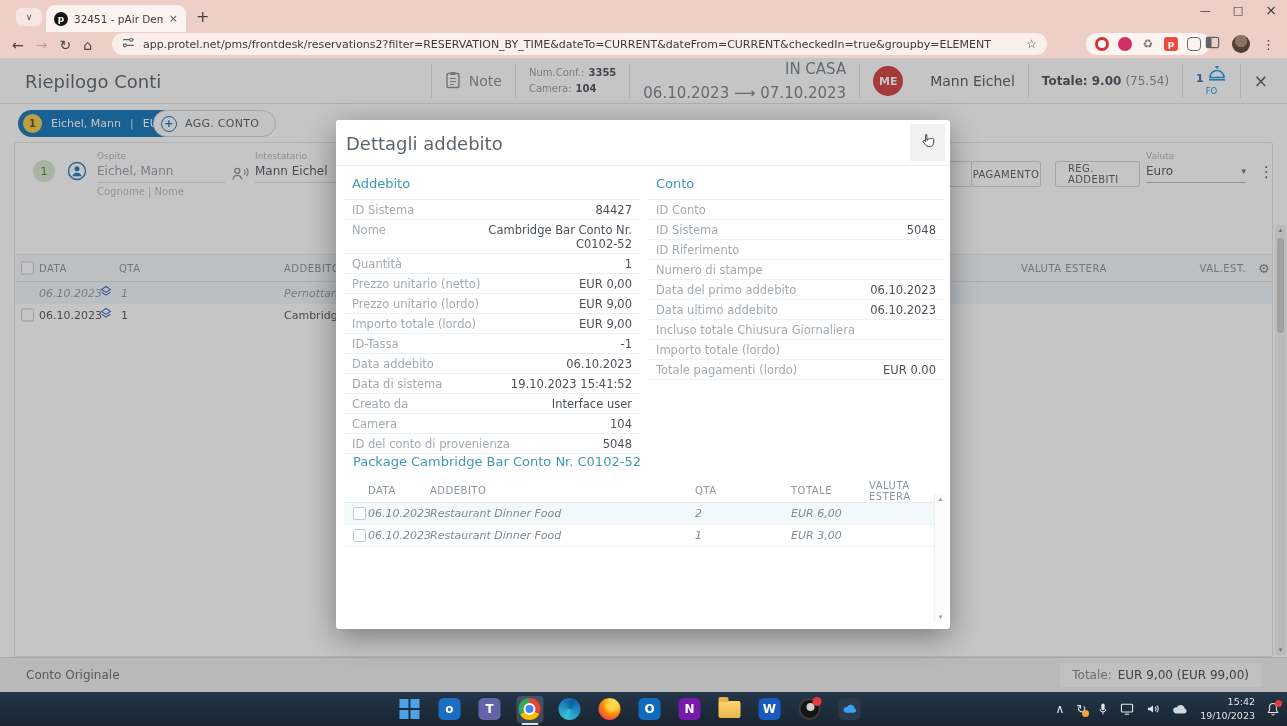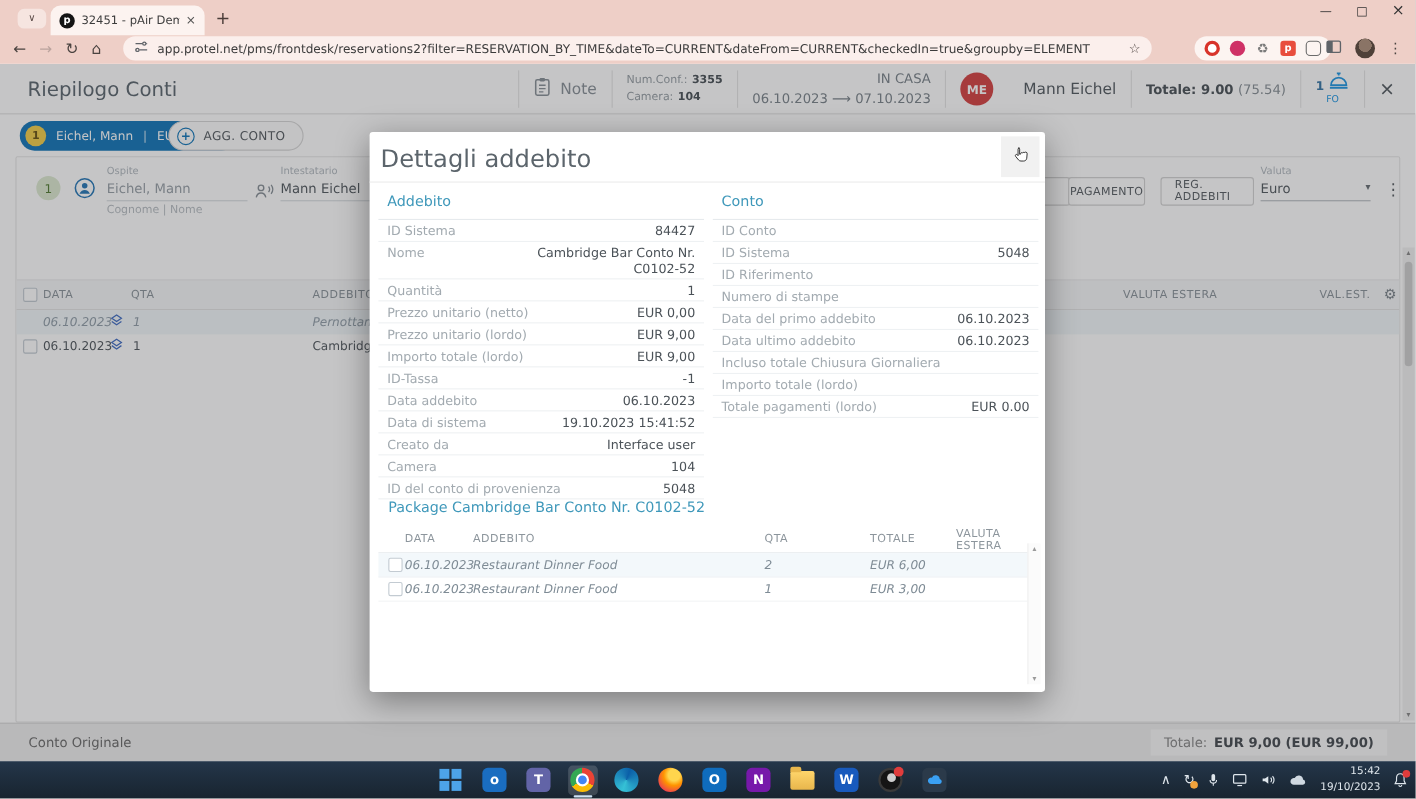--- a/index.html
+++ b/index.html
@@ -35,21 +35,21 @@
   .page{position:absolute;top:58px;left:0;right:0;height:634px;background:#fff}
   .dim{position:absolute;inset:0;background:rgba(30,32,34,.26);z-index:5}
 
   .app-header{position:absolute;top:0;left:0;right:0;height:46px;background:#fff;border-bottom:1px solid #e2e2e2}
   .app-title{position:absolute;left:25px;top:13px;font-size:18px;color:#5f6a72}
   .hdr-right{position:absolute;right:6px;top:0;height:46px;display:flex;align-items:center}
   .hdr-block{height:34px;display:flex;align-items:center;border-left:1px solid #e6e6e6;padding:0 13px}
   .note-item{display:flex;align-items:center;gap:8px;color:#8a9299;font-size:14px}
   .conf-block{flex-direction:column;align-items:flex-start;justify-content:center;font-size:10px;color:#98a0a6;line-height:1.6}
   .conf-block b{color:#4e555b;font-weight:bold;margin-left:4px}
-  .status-block{flex-direction:column;align-items:flex-end;justify-content:center;font-size:12px;color:#7d868d;line-height:1.6}
+  .status-block{flex-direction:column;align-items:flex-end;justify-content:center;font-size:15px;color:#7d868d;line-height:1.6}
   .guest-block{gap:27px}
   .avatar-red{width:30px;height:30px;border-radius:50%;background:#d64545;color:#fff;font-size:11px;font-weight:bold;display:flex;align-items:center;justify-content:center}
   .guest-name{font-size:14px;color:#565d63}
   .total-block{font-size:12px;color:#4e555b}
   .total-block .sec{color:#8a9298;margin-left:4px;font-weight:normal}
   .queue-block{flex-direction:column;justify-content:center;color:#2499e3;line-height:1.1}
   .queue-top{display:flex;align-items:flex-end;gap:3px;font-size:11px;color:#3b79a8;font-weight:bold}
   .queue-sub{font-size:8.5px;margin-top:2px;color:#2499e3}
   .hdr-close{font-size:17px;color:#565d63}
 
@@ -79,31 +79,31 @@
 
   .thead{position:absolute;left:0;right:0;top:111px;height:28px;background:#f6f7f8;border-top:1px solid #ededed;border-bottom:1px solid #e3e3e3;font-size:10px;color:#8c959c;letter-spacing:.5px}
   .thead span,.trow span{position:absolute;top:50%;transform:translateY(-50%)}
   .cb{position:absolute;width:13px;height:13px;border:1.5px solid #c3cbd2;border-radius:2px;background:#fff;top:50%;transform:translateY(-50%)}
   .trow{position:absolute;left:0;right:0;height:22px;font-size:11px;color:#555c62}
   .trow.stripe{background:#f2f7fa;font-style:italic;color:#93a0aa}
   .gear{font-size:13px;color:#7c858c}
 
   .page-footer{position:absolute;left:0;right:0;bottom:0;height:35px;background:#efefef;border-top:1px solid #dadada;display:flex;align-items:center;font-size:12px;color:#6e6e6e;padding:0 26px}
   .pf-total{margin-left:auto;background:#f8f8f8;padding:5px 12px;color:#8a8a8a}
-  .pf-total b{color:#4a4f54;font-weight:bold;margin-left:6px}
+  .pf-total b{color:#4a4f54;font-weight:normal;margin-left:6px}
 
   .page-scroll{position:absolute;right:1px;top:167px;height:430px;width:11px;background:#f2f2f2;font-size:7px;color:#8a8a8a;text-align:center}
   .ps-up{position:absolute;top:1px;left:0;right:0}
   .ps-down{position:absolute;bottom:1px;left:0;right:0}
   .ps-thumb{position:absolute;top:13px;left:2px;width:7px;height:95px;background:#cfcfcf;border-radius:4px}
 
   
   .modal{position:absolute;left:336px;top:120px;width:614px;height:509px;background:#fff;border-radius:3px;box-shadow:0 8px 30px rgba(0,0,0,.38);z-index:10}
   .modal-header{position:relative;height:46px;border-bottom:1px solid #ececec}
-  .modal-title{position:absolute;left:10px;top:13px;font-size:22px;color:#5c656c}
+  .modal-title{position:absolute;left:10px;top:13px;font-size:18px;color:#5c656c}
   .modal-close{position:absolute;right:5px;top:4px;width:35px;height:37px;background:#f1f1f1;display:flex;align-items:center;justify-content:center}
   .mcol{position:absolute;top:50px;width:296px}
   .mcol.left{left:8px}.mcol.right{left:312px}
   .sect-title{font-size:13px;color:#3f98ba;padding:6px 8px 8px;border-bottom:1px solid #e6eaed}
   .drow{display:flex;justify-content:space-between;align-items:flex-start;gap:10px;padding:2.5px 8px;border-bottom:1px solid #eef1f3;min-height:19px;font-size:11.5px}
   .dlabel{color:#a2aab0;white-space:nowrap}
   .dvalue{color:#4b5258;text-align:right;max-width:172px}
 
   .package{position:absolute;left:8px;top:330px;width:598px}
   .pkg-title{font-size:13px;color:#3f98ba;padding:4px 9px 10px}

